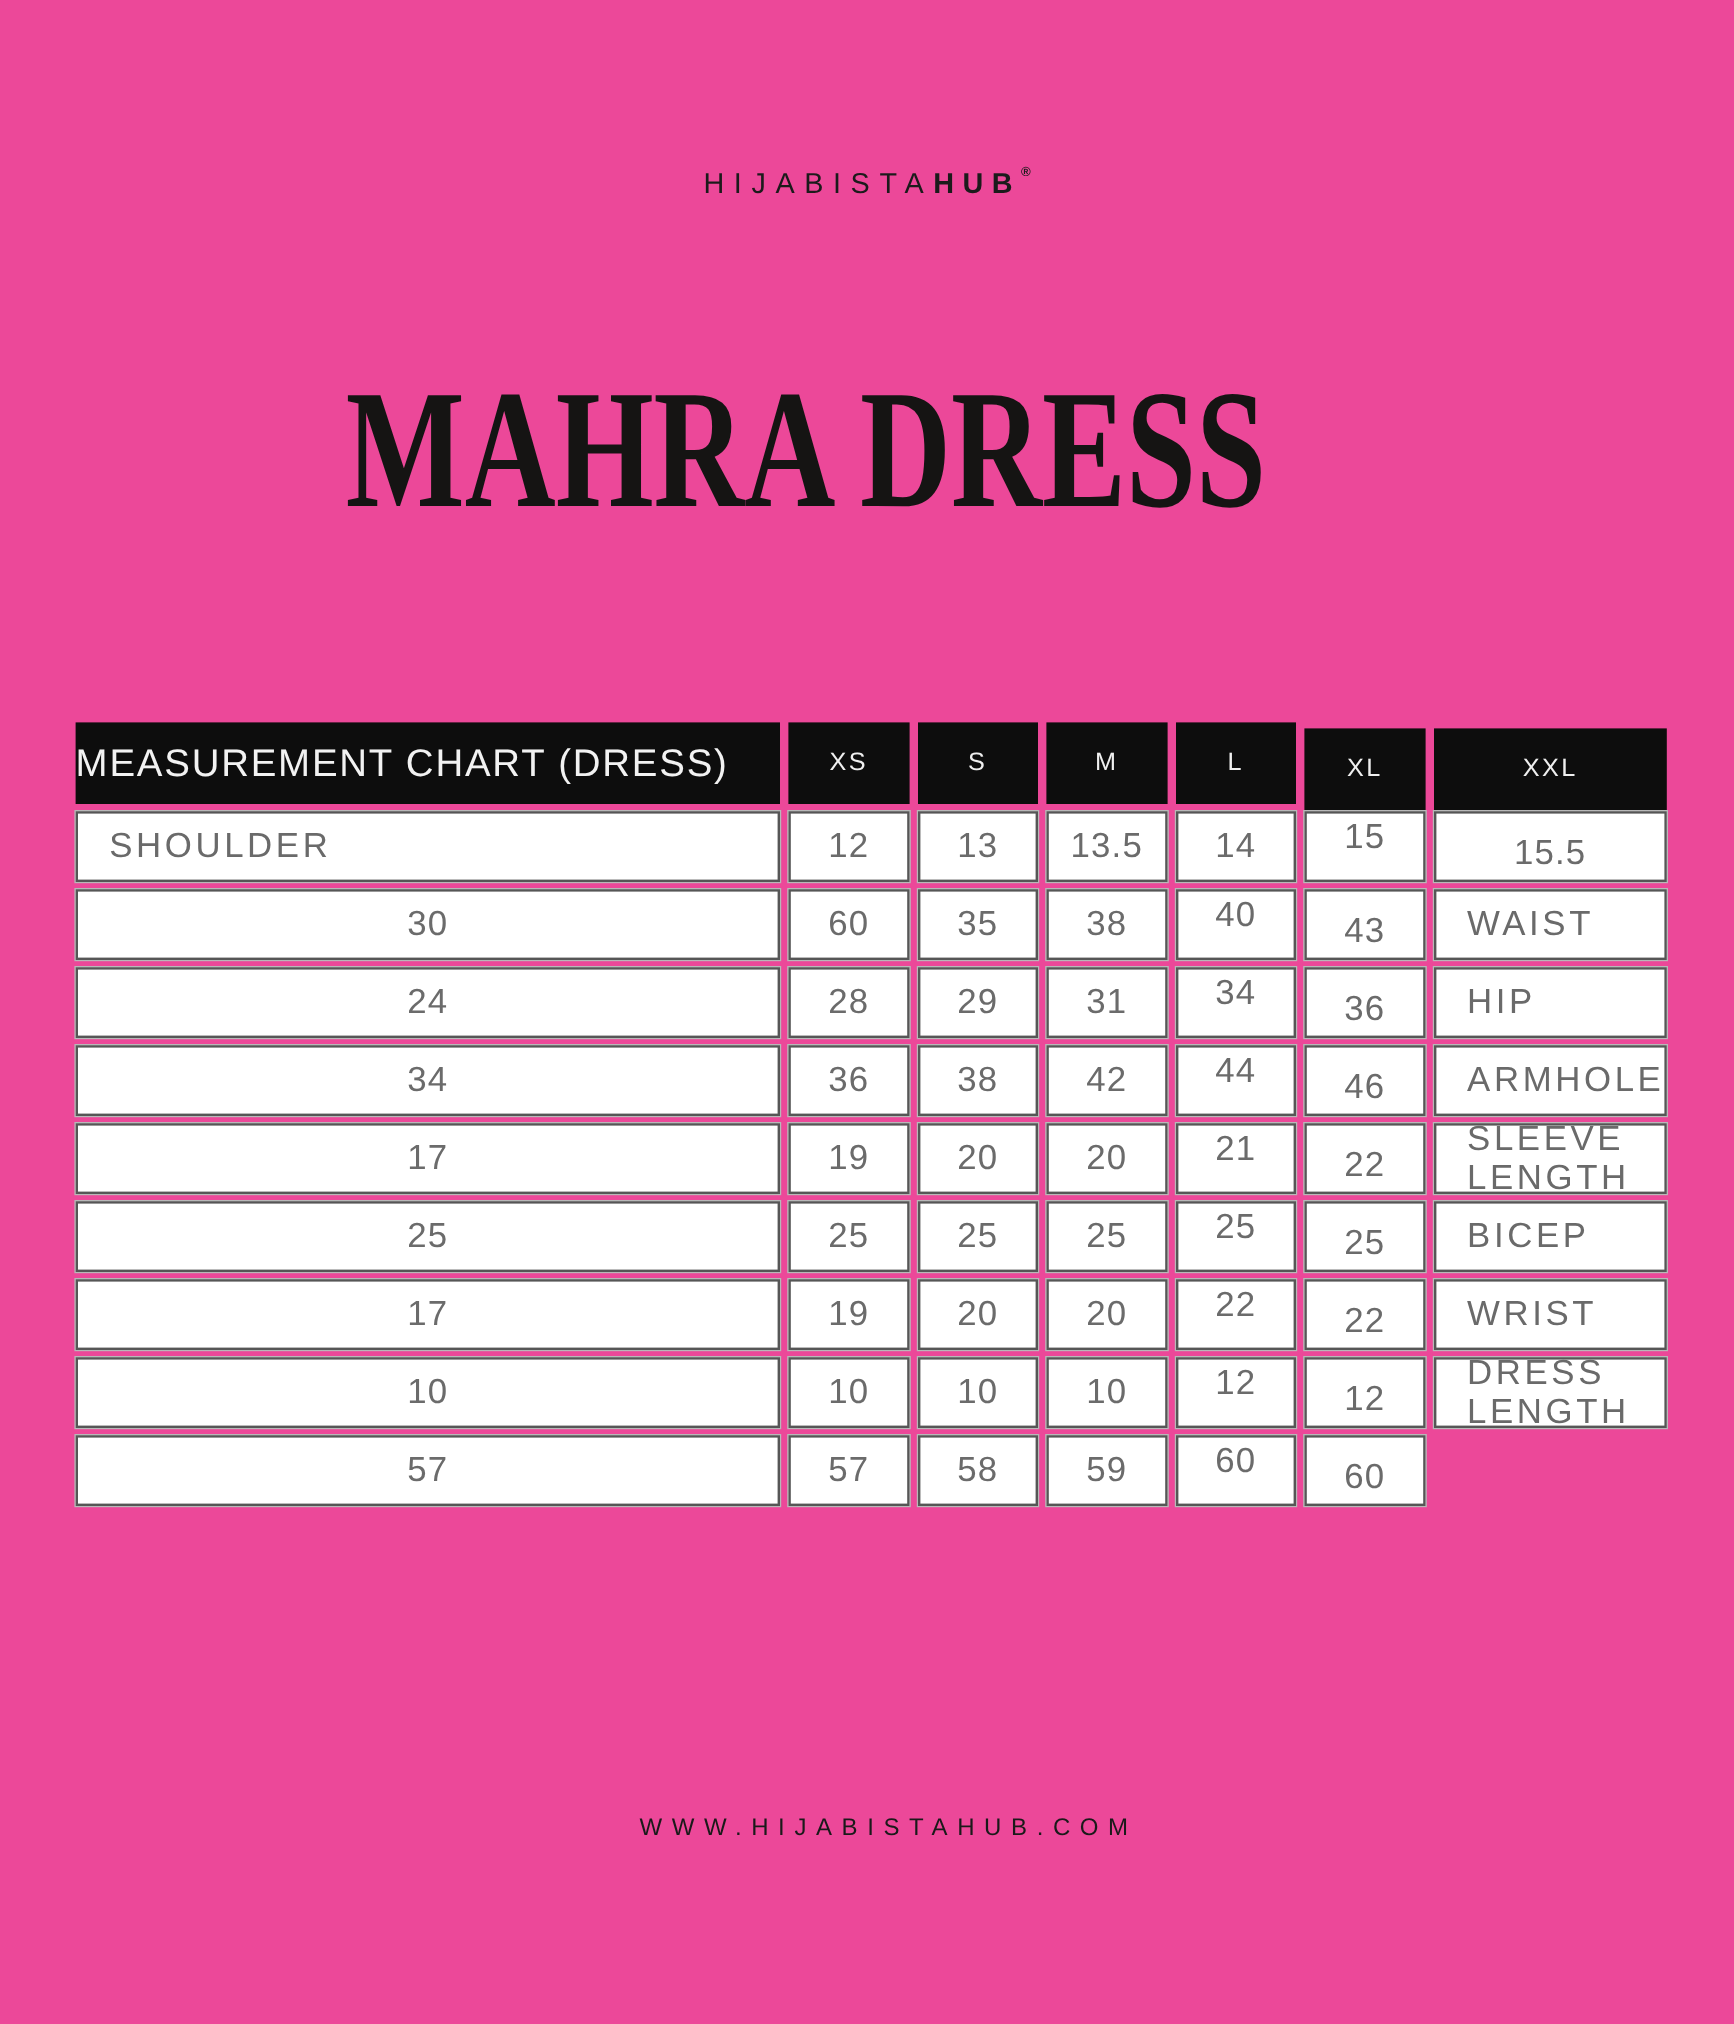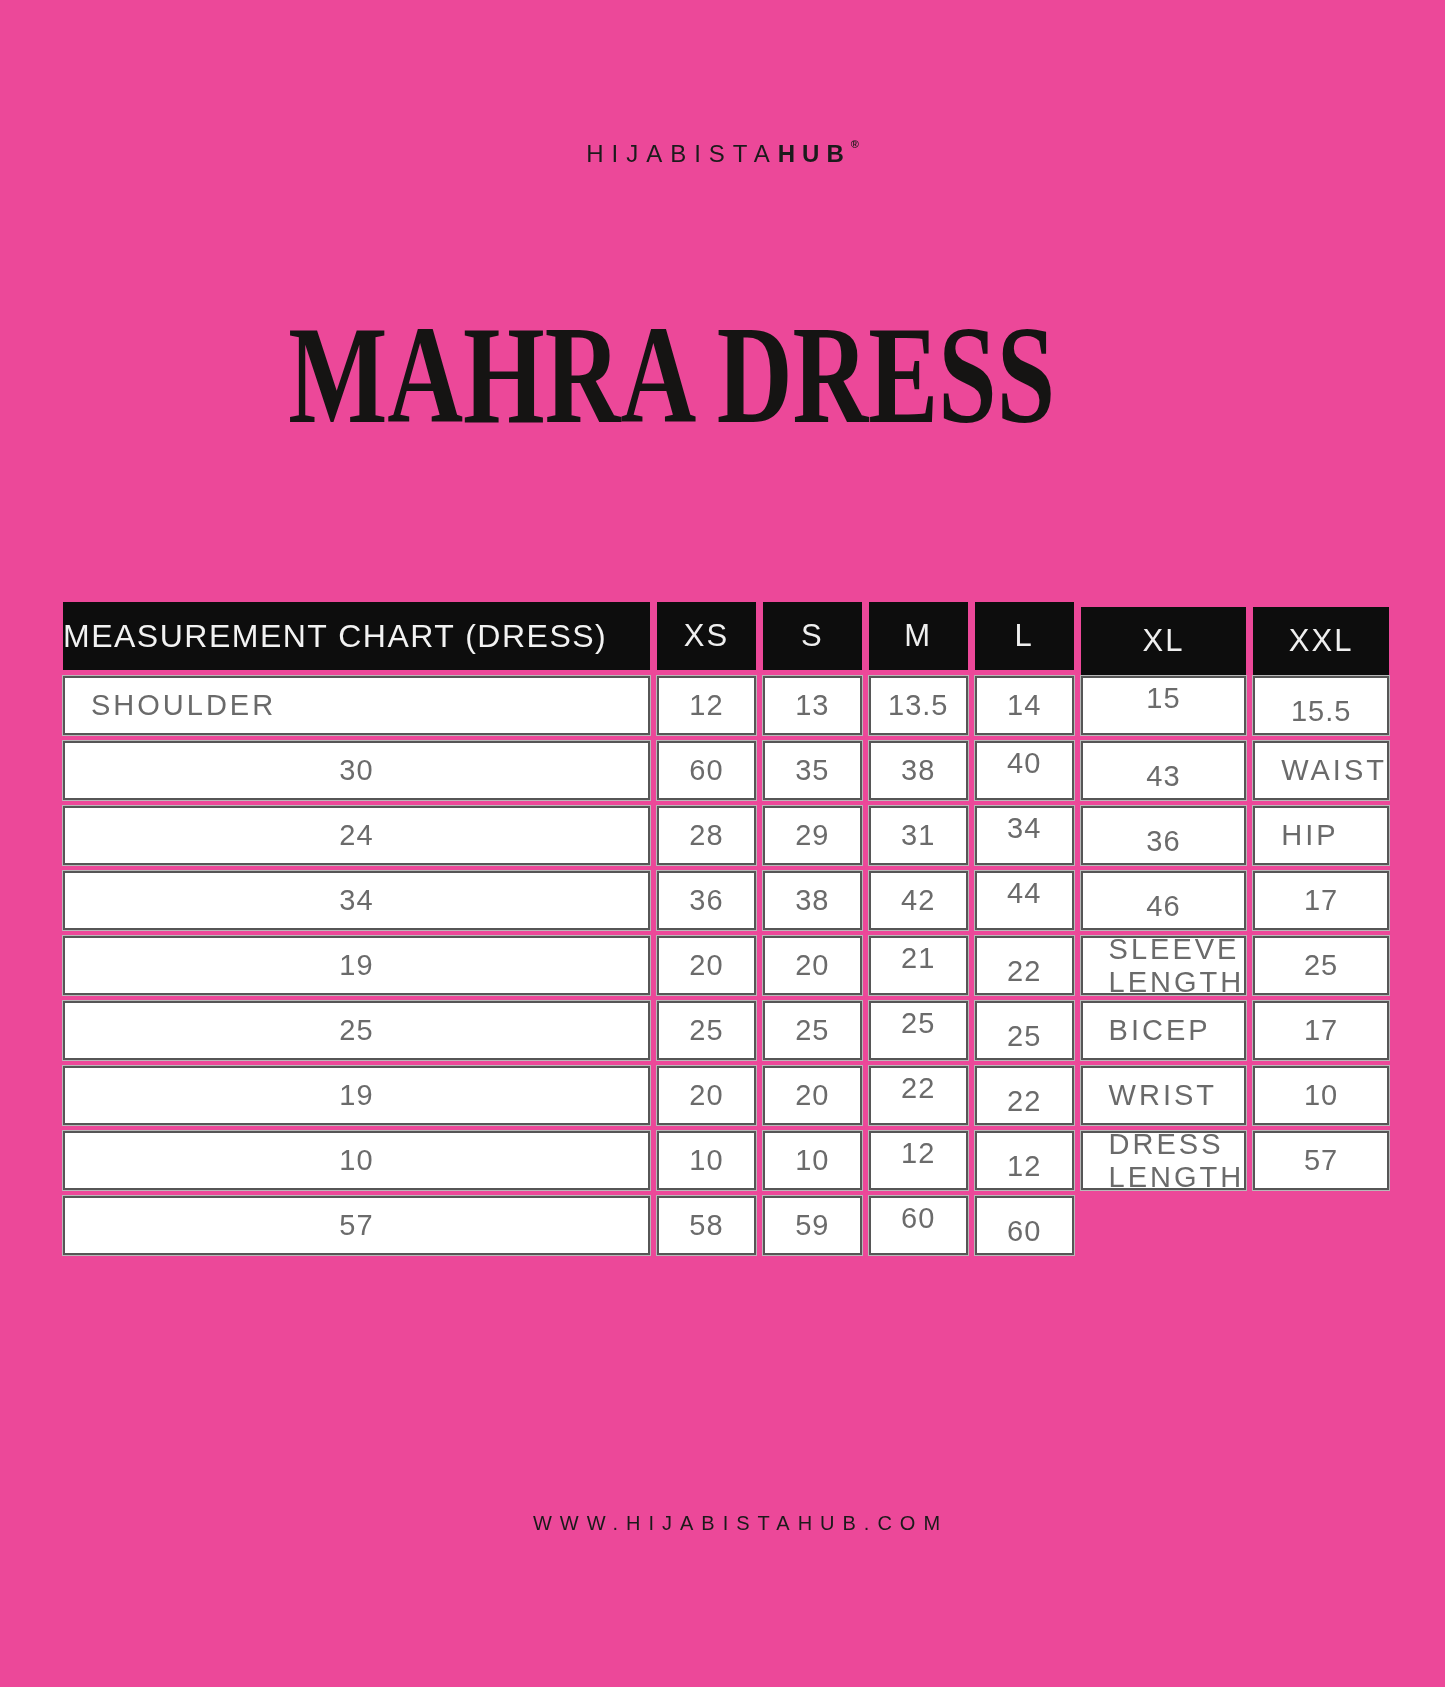--- a/index.html
+++ b/index.html
@@ -68,21 +68,21 @@
     column-gap: 7px;
     row-gap: 6px;
   }
   .hcell {
     background: #0d0d0d;
     color: #efefef;
     height: 68px;
     display: flex;
     align-items: center;
     justify-content: center;
-    font-size: 31px;
+    font-size: 21px;
     font-weight: 300;
     letter-spacing: 2px;
     box-sizing: border-box;
   }
   .hcell.hlabel {
     justify-content: flex-start;
     font-size: 32px;
     letter-spacing: 1.5px;
     color: #f2f2f2;
   }
@@ -217,20 +217,21 @@
       </div>
       <div class="cell value col-3">
         <span class="num">42</span>
       </div>
       <div class="cell value col-4">
         <span class="num">44</span>
       </div>
       <div class="cell value col-5">
         <span class="num">46</span>
       </div>
+      <div class="cell label">ARMHOLE</div>
       <div class="cell value col-0">
         <span class="num">17</span>
       </div>
       <div class="cell value col-1">
         <span class="num">19</span>
       </div>
       <div class="cell value col-2">
         <span class="num">20</span>
       </div>
       <div class="cell value col-3">

